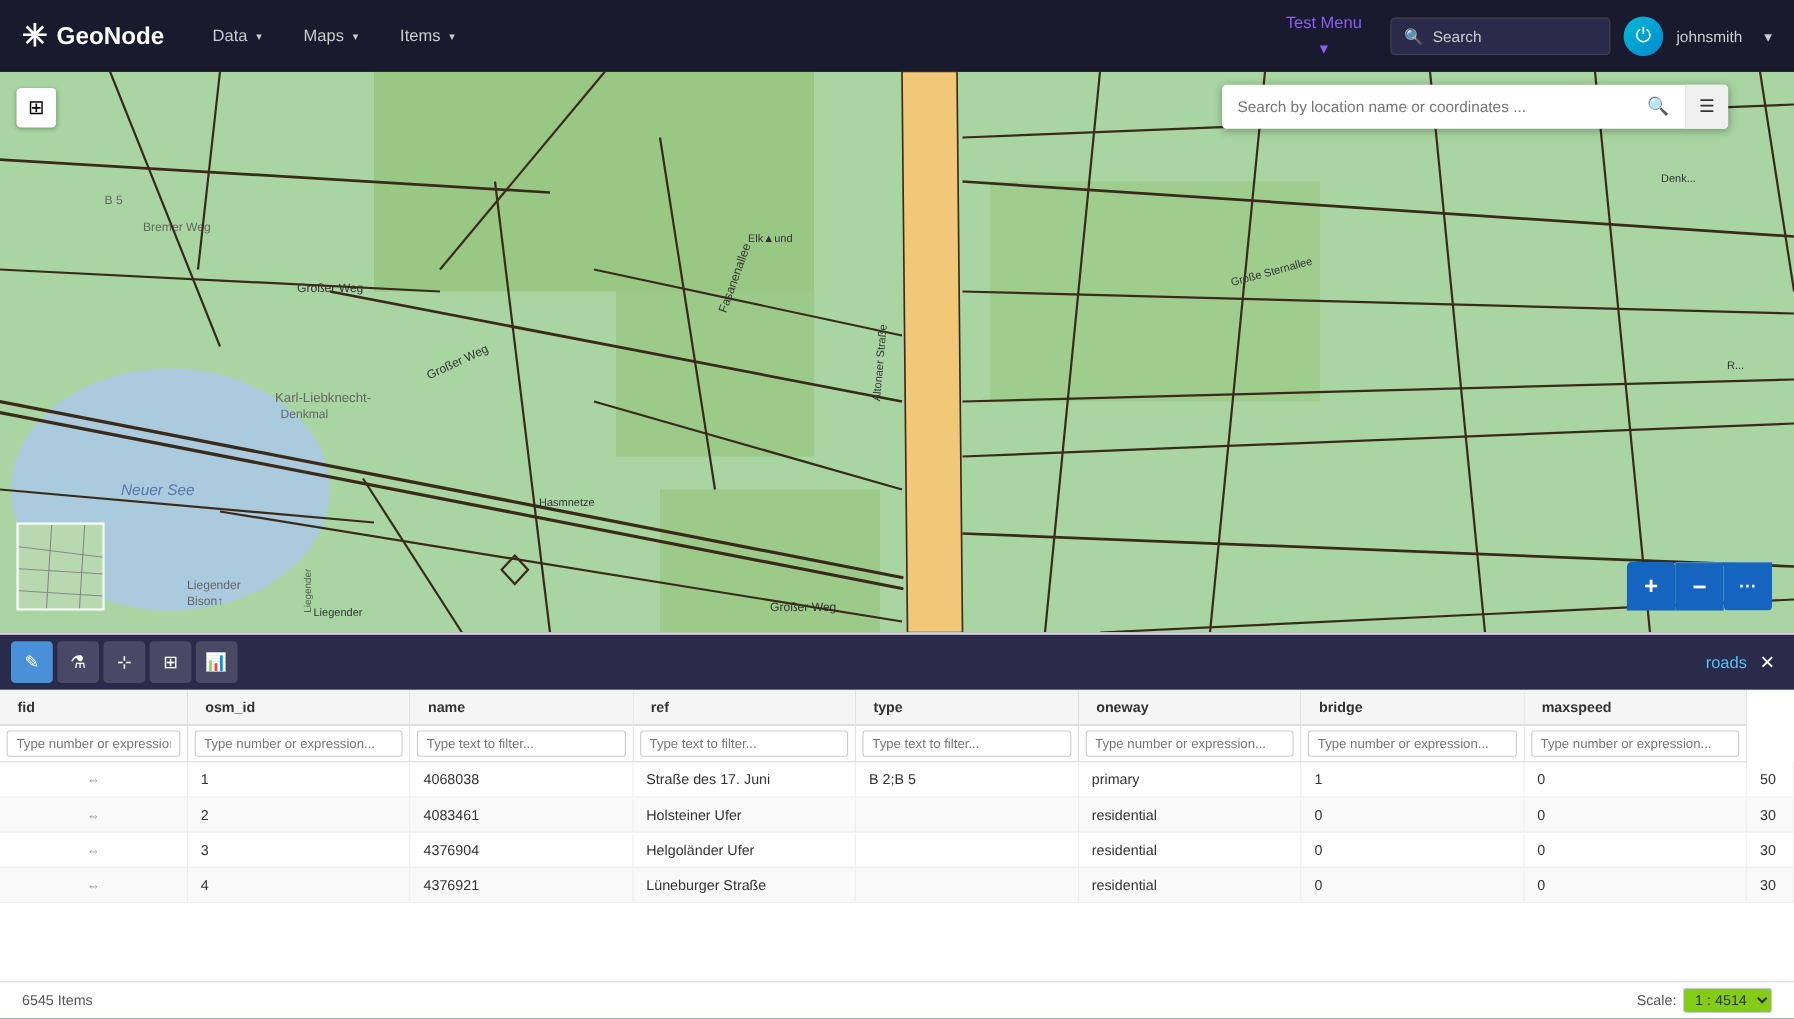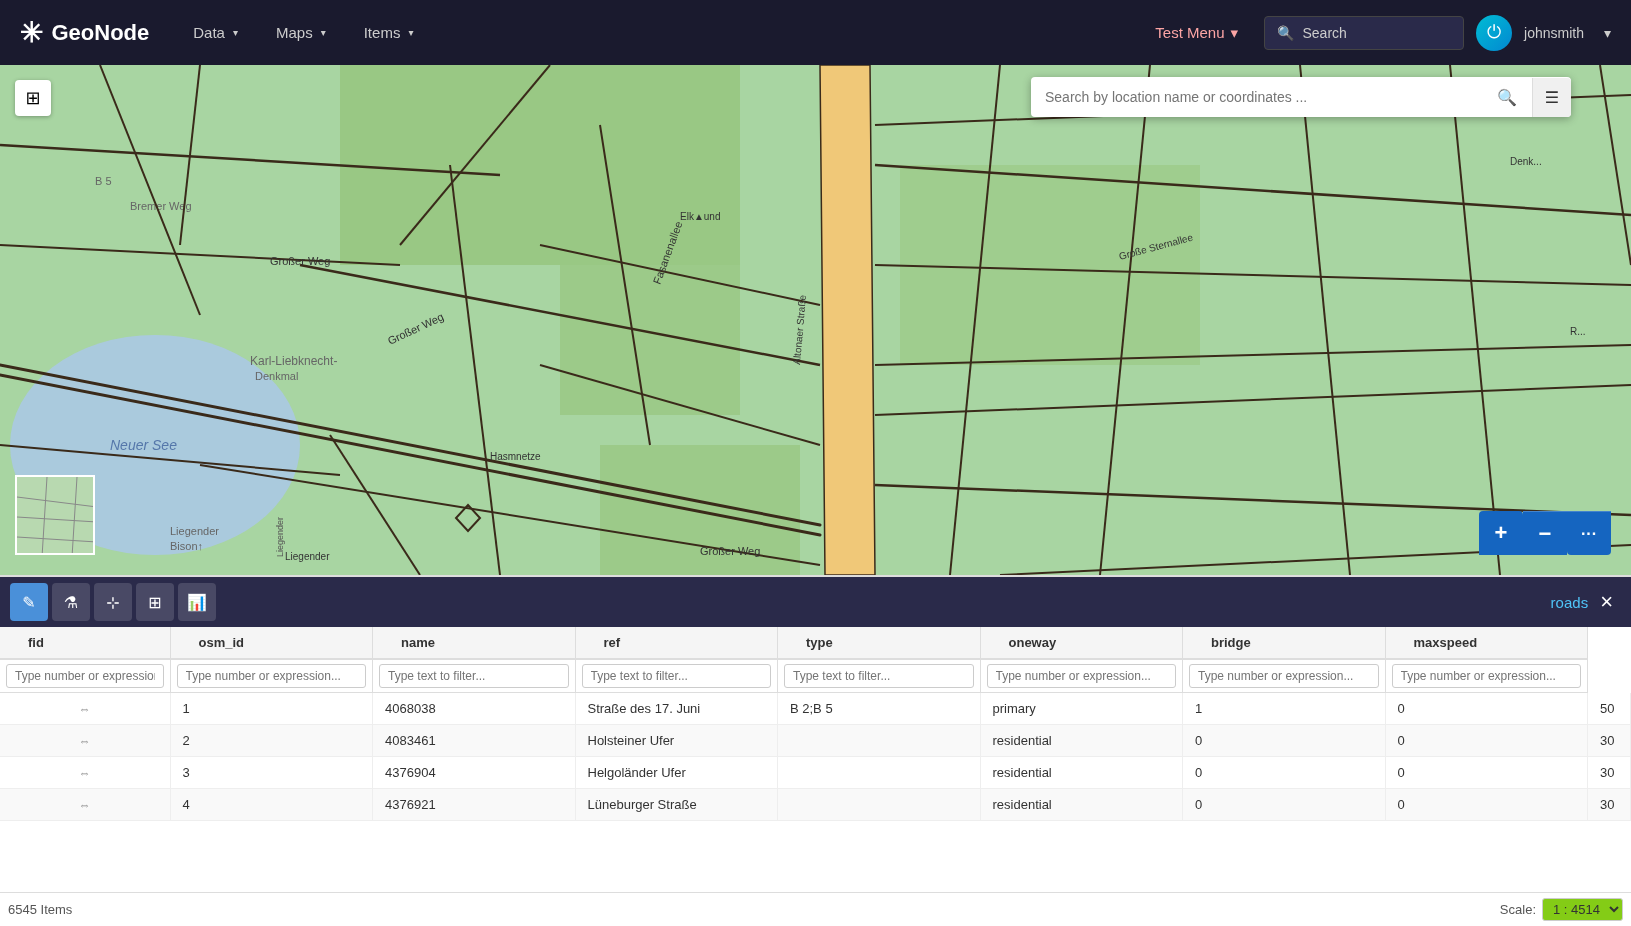--- a/index.html
+++ b/index.html
@@ -41,28 +41,29 @@
       border-radius: 4px;
     }
     .nav-item .chevron { font-size: 10px; }
     .navbar-right {
       margin-left: auto;
       display: flex;
       align-items: center;
       gap: 12px;
     }
     .test-menu-btn {
-      color: #fca5a5;
+      color: #8b5cf6;
       padding: 8px 14px;
       cursor: pointer;
       display: flex;
       align-items: center;
       gap: 6px;
       font-size: 15px;
       border-radius: 4px;
+      flex-direction: column;
     }
     .search-bar-nav {
       background: #2a2a4a;
       border: 1px solid #444;
       border-radius: 4px;
       padding: 8px 12px;
       color: #ccc;
       font-size: 14px;
       display: flex;
       align-items: center;
@@ -161,21 +162,21 @@
     
     .location-search-dropdown {
       position: absolute;
       top: 12px;
       right: 60px;
       background: white;
       border-radius: 4px;
       box-shadow: 0 2px 8px rgba(0,0,0,0.3);
       display: flex;
       align-items: center;
-      width: 540px;
+      width: 460px;
     }
     .location-search-input {
       flex: 1;
       border: none;
       outline: none;
       padding: 12px 14px;
       font-size: 14px;
       color: #666;
       background: transparent;
     }
@@ -250,21 +251,21 @@
     table.attr-table {
       width: max-content;
       min-width: 100%;
       border-collapse: collapse;
       font-size: 13px;
     }
     table.attr-table thead tr th {
       background: #f5f5f5;
       border-bottom: 2px solid #ddd;
       border-right: 1px solid #ddd;
-      padding: 8px 28px;
+      padding: 8px 16px;
       text-align: left;
       font-weight: 600;
       color: #333;
       min-width: 170px;
       position: sticky;
       top: 0;
       z-index: 10;
     }
     table.attr-table thead tr.filter-row th {
       padding: 4px 6px;
@@ -295,21 +296,21 @@
       width: 30px;
       text-align: center;
     }
     .row-icon {
       color: #888;
       font-size: 12px;
     }
     .table-status-bar {
       background: white;
       border-top: 1px solid #ddd;
-      padding: 5px 8px;
+      padding: 5px 20px;
       font-size: 13px;
       color: #555;
       display: flex;
       align-items: center;
       justify-content: space-between;
     }
     .scale-display {
       display: flex;
       align-items: center;
       gap: 6px;

